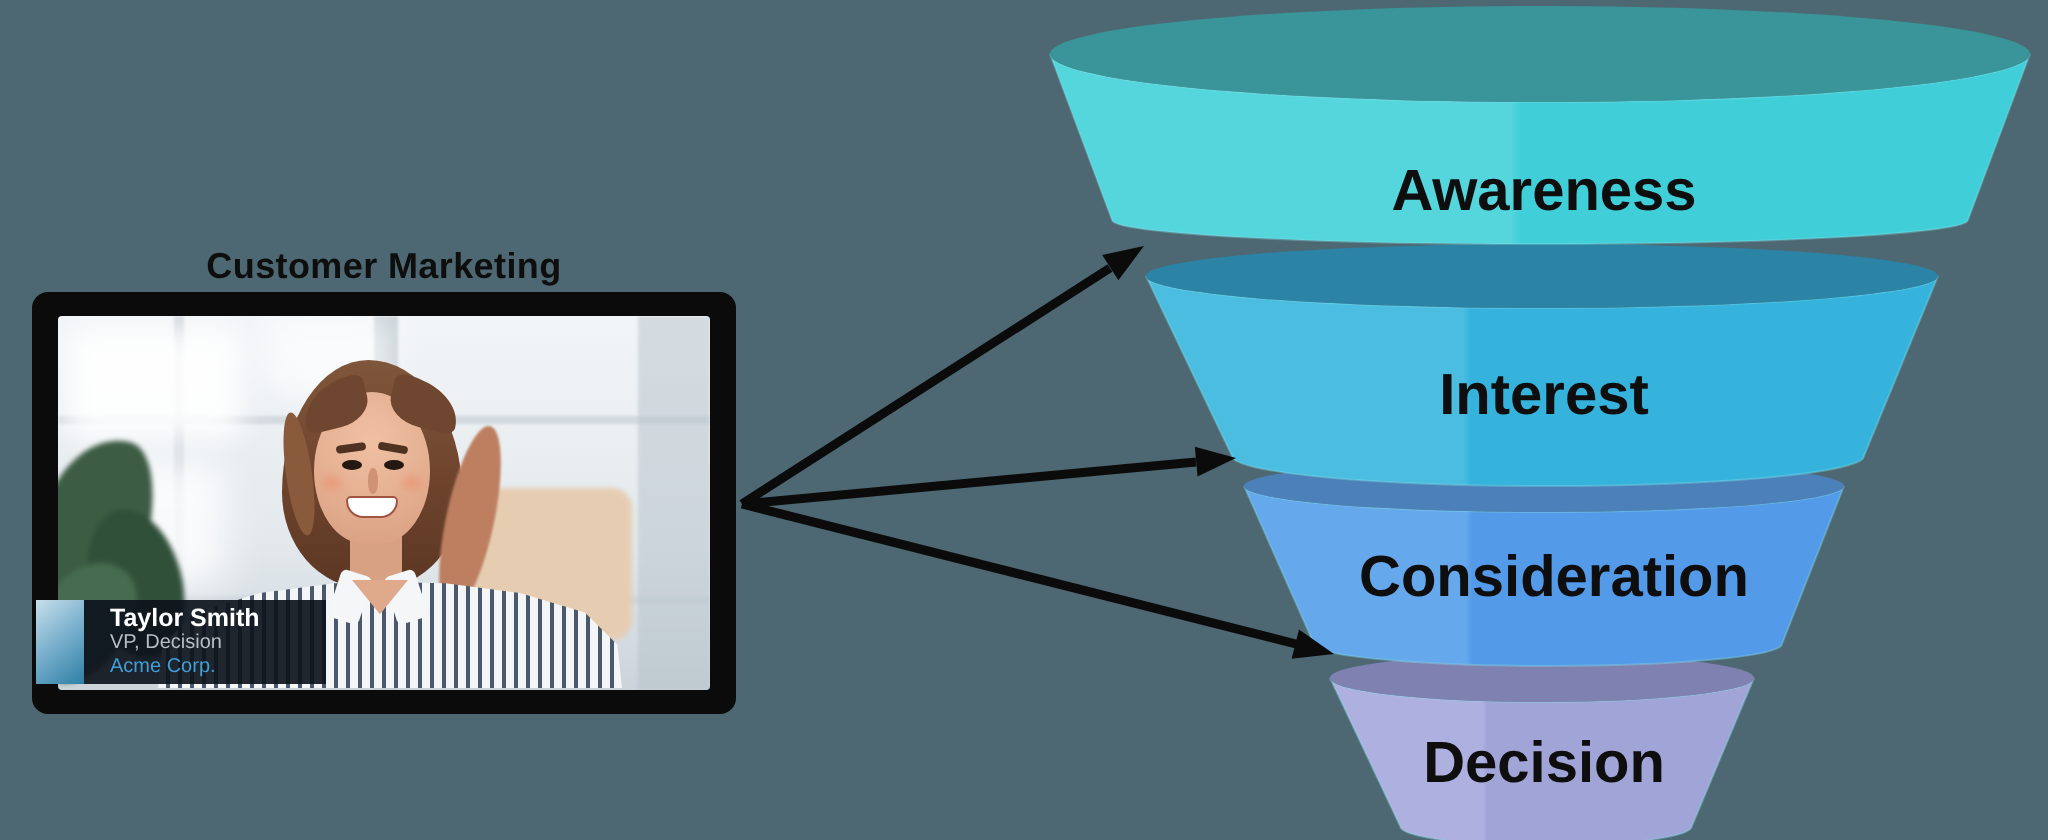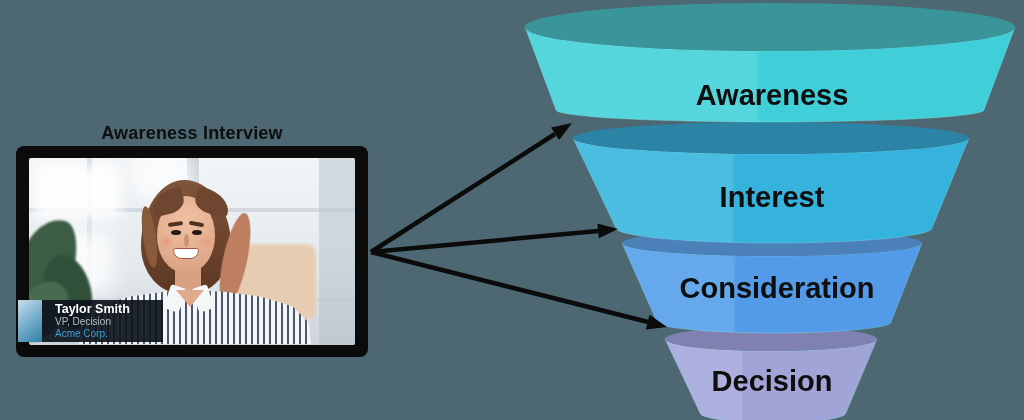--- a/index.html
+++ b/index.html
@@ -137,21 +137,21 @@
     <g>
       <line x1="371" y1="252" x2="555" y2="134" stroke-width="4.5" stroke="#0b0b0b"></line>
       <polygon points="572,123 559.2,140.1 551.1,127.5" fill="#0b0b0b"></polygon>
       <line x1="371" y1="252" x2="598" y2="231" stroke-width="4.5" stroke="#0b0b0b"></line>
       <polygon points="618,229 598.8,238.3 597.4,223.4" fill="#0b0b0b"></polygon>
       <line x1="371" y1="252" x2="648" y2="322" stroke-width="4.5" stroke="#0b0b0b"></line>
       <polygon points="667,327 645.8,329.4 649.5,314.8" fill="#0b0b0b"></polygon>
     </g>
   </svg>
 
-  <div class="video-title">Awareness Interview</div>
+  <div class="video-title">Customer Marketing</div>
 
   <div class="video-frame">
     <div class="photo">
       <div class="mullions"></div>
       <div class="glare1"></div>
       <div class="glare2"></div>
       <div class="glare3"></div>
       <div class="chair"></div>
       <div class="plant">
         <div class="leaf1"></div>

